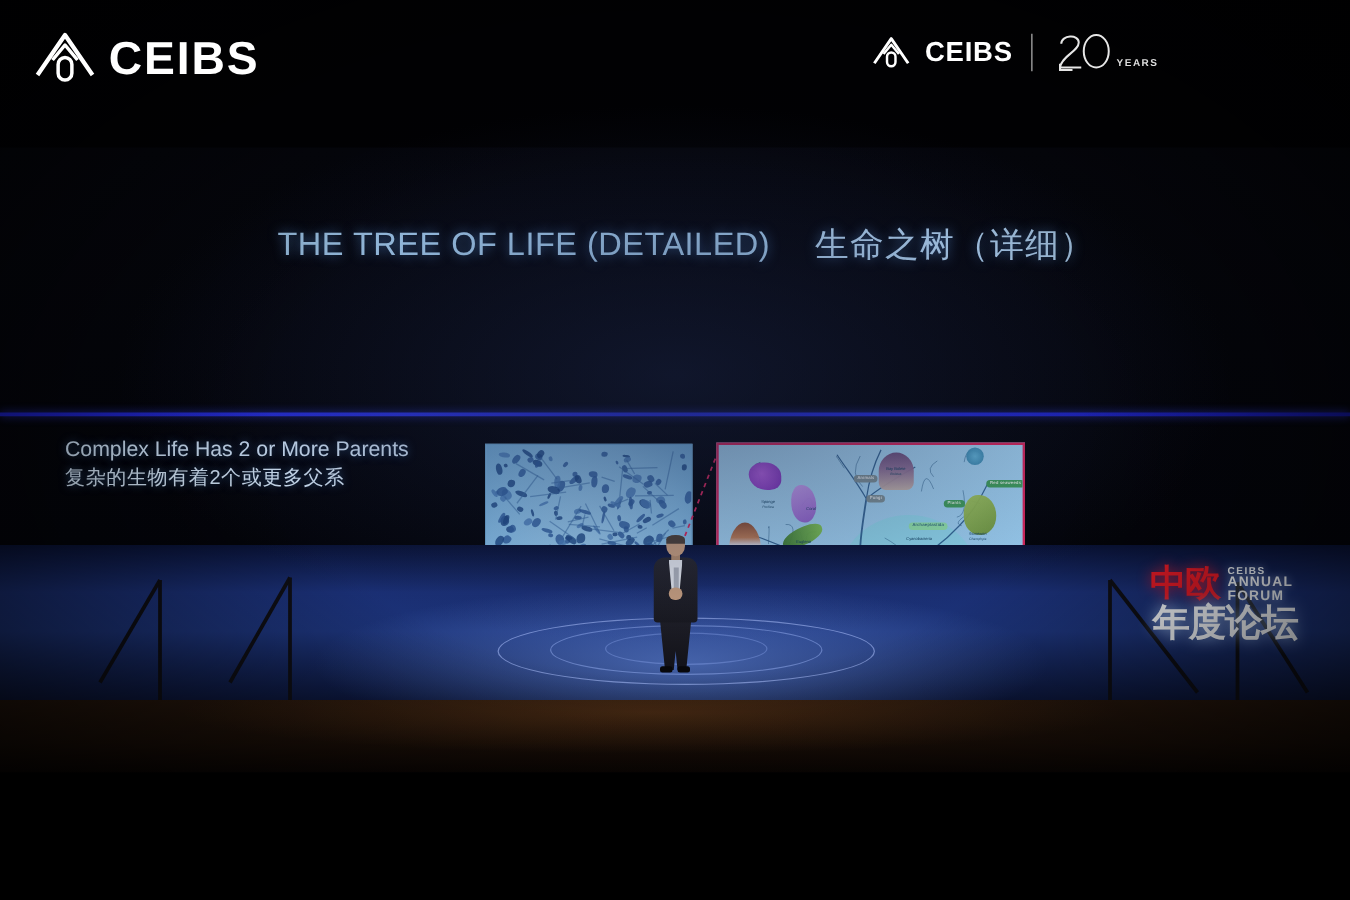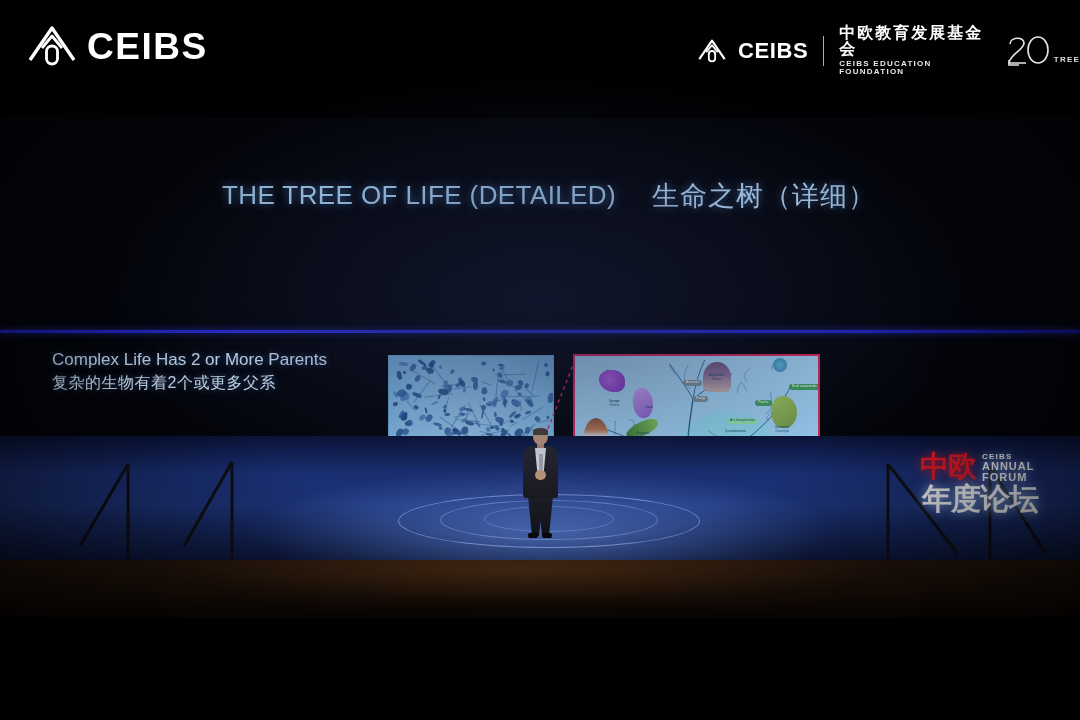--- a/index.html
+++ b/index.html
@@ -661,28 +661,24 @@
   </div>
 
   <div id="logo-right">
     <svg class="ceibs-house" width="32" height="30" viewBox="0 0 52 48">
       <path d="M4 38 L26 6 L48 38" stroke="#fff" stroke-width="3.8" fill="none" stroke-linejoin="round"></path>
       <path d="M16 26 L26 14 L36 26" stroke="#fff" stroke-width="3.2" fill="none" stroke-linejoin="round"></path>
       <rect x="20.5" y="24" width="11" height="18" rx="5.5" stroke="#fff" stroke-width="3.2" fill="none"></rect>
     </svg>
     <span class="ceibs-word">CEIBS</span>
     <div class="logo-divider" style="height:30px;margin:0 4px;"></div>
-    <div id="foundation-block">
-      <span id="foundation-cn">中欧教育发展基金会</span>
-      <span id="foundation-en">CEIBS EDUCATION FOUNDATION</span>
-    </div>
     <div id="anniversary-logo">
       <svg width="44" height="34" viewBox="0 0 44 34">
         <path d="M3 10 C3 3, 17 2, 17 9 C17 16, 3 20, 2 29 L19 29" stroke="#e6e6e6" stroke-width="1.6" fill="none" stroke-linejoin="round"></path>
         <ellipse cx="31" cy="16" rx="10" ry="13" stroke="#e6e6e6" stroke-width="1.6" fill="none"></ellipse>
         <path d="M2 26 L2 31 L12 31" stroke="#e6e6e6" stroke-width="1.6" fill="none"></path>
       </svg>
-      <span id="anniv-years">TREE</span>
+      <span id="anniv-years">YEARS</span>
     </div>
   </div>
 
 
 </div>
 
 </body></html>

